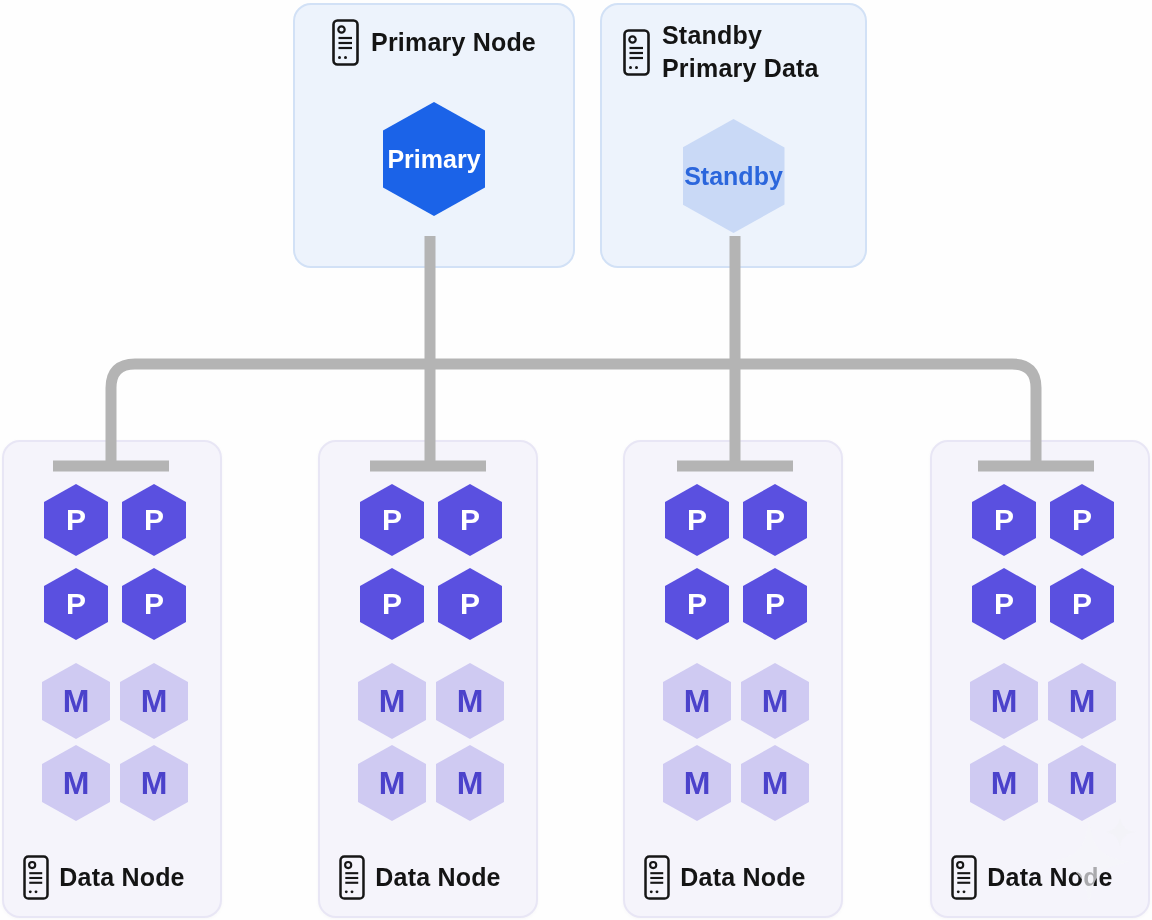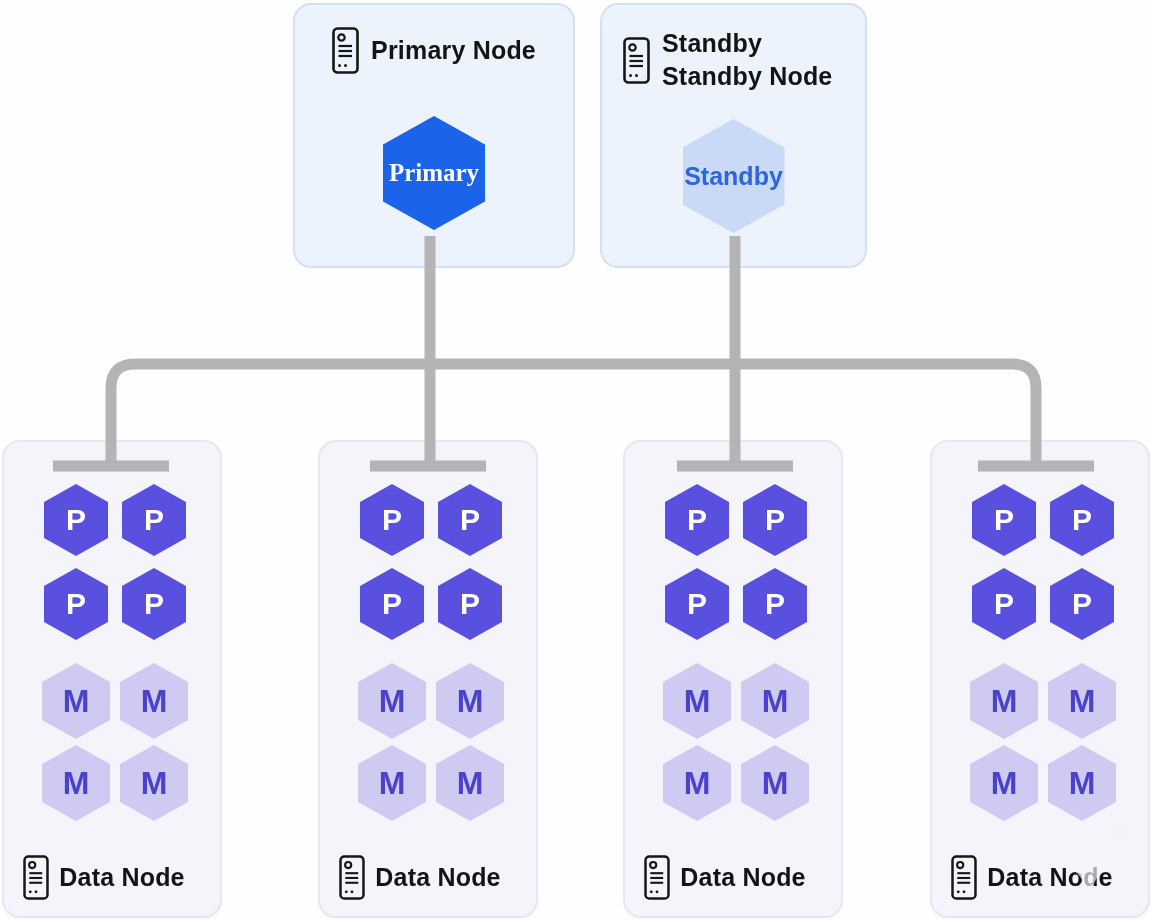--- a/index.html
+++ b/index.html
@@ -14,36 +14,36 @@
   
   .top-box{
     position:absolute;top:3px;height:265px;border-radius:18px;
     background:var(--top-box-bg);border:2px solid var(--top-box-border);
     box-sizing:border-box;
   }
   .top-box.primary{left:293px;width:282px;}
   .top-box.standby{left:600px;width:267px;}
   .top-head{
     display:flex;align-items:center;justify-content:center;gap:12px;
-    margin-top:22px;padding:0 14px;
+    margin-top:14px;padding:0 14px;
   }
   .top-title{
     font-size:25px;font-weight:700;line-height:1.32;color:#141414;
     letter-spacing:.2px;
   }
   .top-box.standby .top-title{max-width:182px;}
 
   
   .hex{
     clip-path:polygon(50% 0%,100% 25%,100% 75%,50% 100%,0% 75%,0% 25%);
     display:flex;align-items:center;justify-content:center;
     position:absolute;
   }
   .hex-big{left:50%;transform:translateX(-50%);width:102px;height:114px;}
-  .top-box.primary .hex-big{top:111px;background:var(--primary-hex-bg);font-family:Liberation Serif, serif;}
+  .top-box.primary .hex-big{top:97px;background:var(--primary-hex-bg);}
   .top-box.standby .hex-big{top:114px;background:var(--standby-hex-bg);}
   .hex-big .hex-label{font-size:25px;font-weight:700;}
   .top-box.primary .hex-label{color:#ffffff;}
   .top-box.standby .hex-label{color:var(--standby-hex-text);text-align:center;}
 
   
   .data-box{
     position:absolute;top:440px;width:220px;height:478px;border-radius:18px;
     background:var(--data-box-bg);border:2px solid var(--data-box-border);
     box-sizing:border-box;box-shadow:0 1px 3px rgba(140,140,175,.07);
@@ -98,21 +98,21 @@
     <div class="top-head">
       <svg class="server-icon" width="27" height="47" viewBox="0 0 27 47">
         <rect x="1.5" y="1.5" width="24" height="44" rx="4" fill="none" stroke="#161616" stroke-width="2.6"></rect>
         <circle cx="9.5" cy="10.5" r="3.2" fill="none" stroke="#161616" stroke-width="2.2"></circle>
         <line x1="6.5" y1="19" x2="20" y2="19" stroke="#161616" stroke-width="2.2"></line>
         <line x1="6.5" y1="24" x2="20" y2="24" stroke="#161616" stroke-width="2.2"></line>
         <line x1="6.5" y1="29" x2="20" y2="29" stroke="#161616" stroke-width="2.2"></line>
         <circle cx="7.5" cy="38.5" r="1.5" fill="#161616"></circle>
         <circle cx="13.5" cy="38.5" r="1.5" fill="#161616"></circle>
       </svg>
-      <div class="top-title">Standby Standby Node</div>
+      <div class="top-title">Standby Primary Data</div>
     </div>
     <div class="hex hex-big">
       <span class="hex-label">Standby</span>
     </div>
   </div>
 
   <div id="data-nodes">
   <div class="data-box" style="left: 2px;">
     <div class="hex-grid">
           <div class="hex p" style="left: 40px; top: 42px;">

